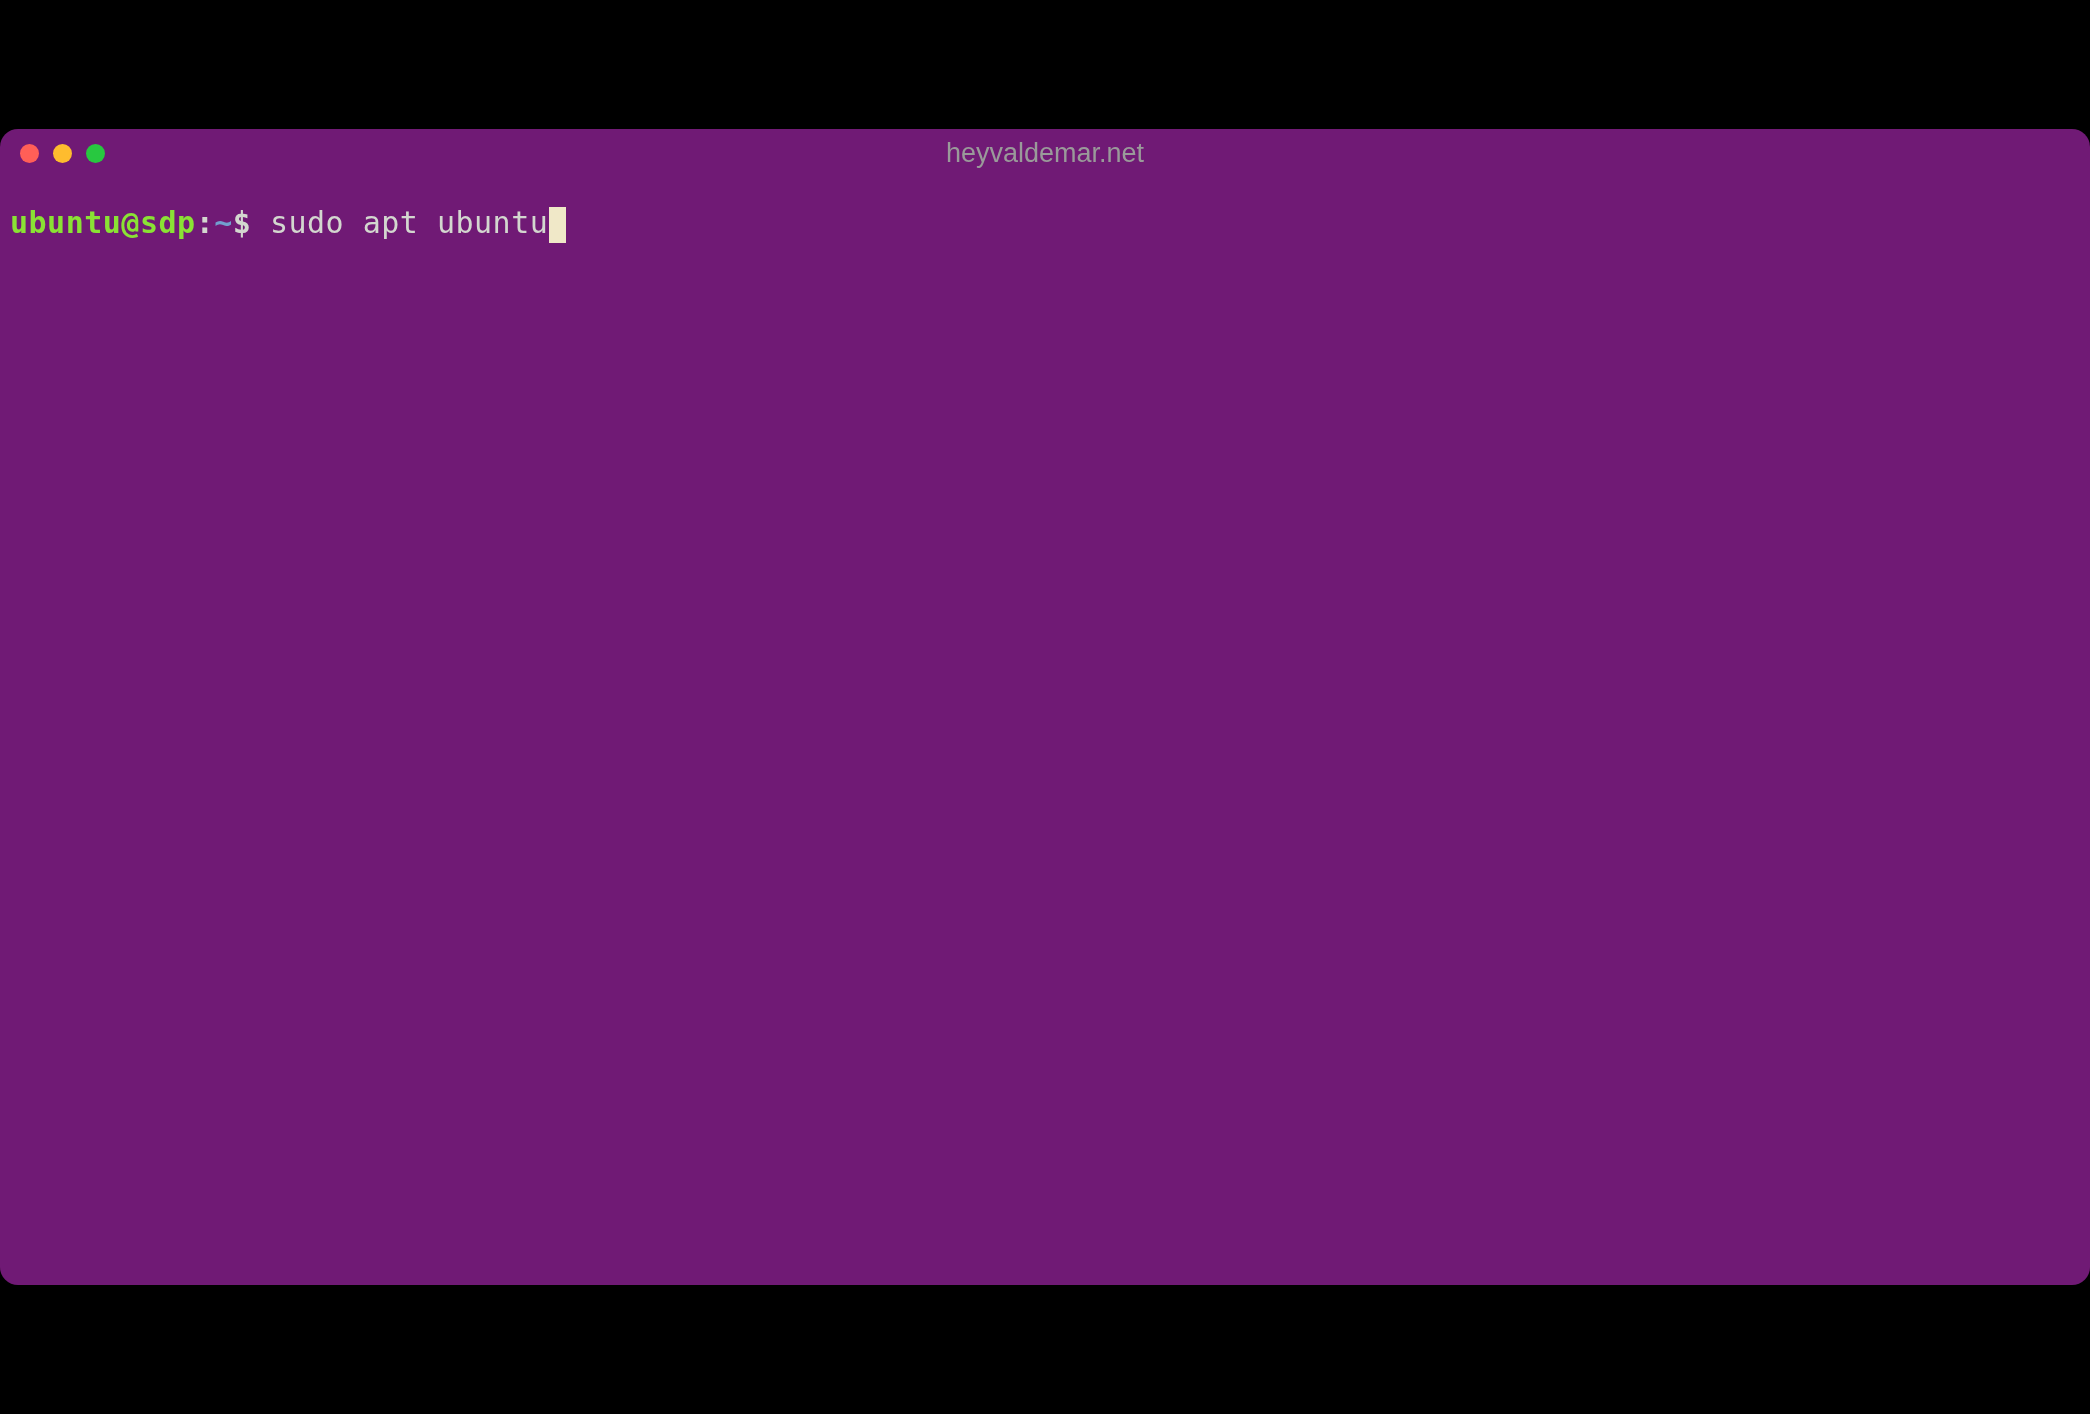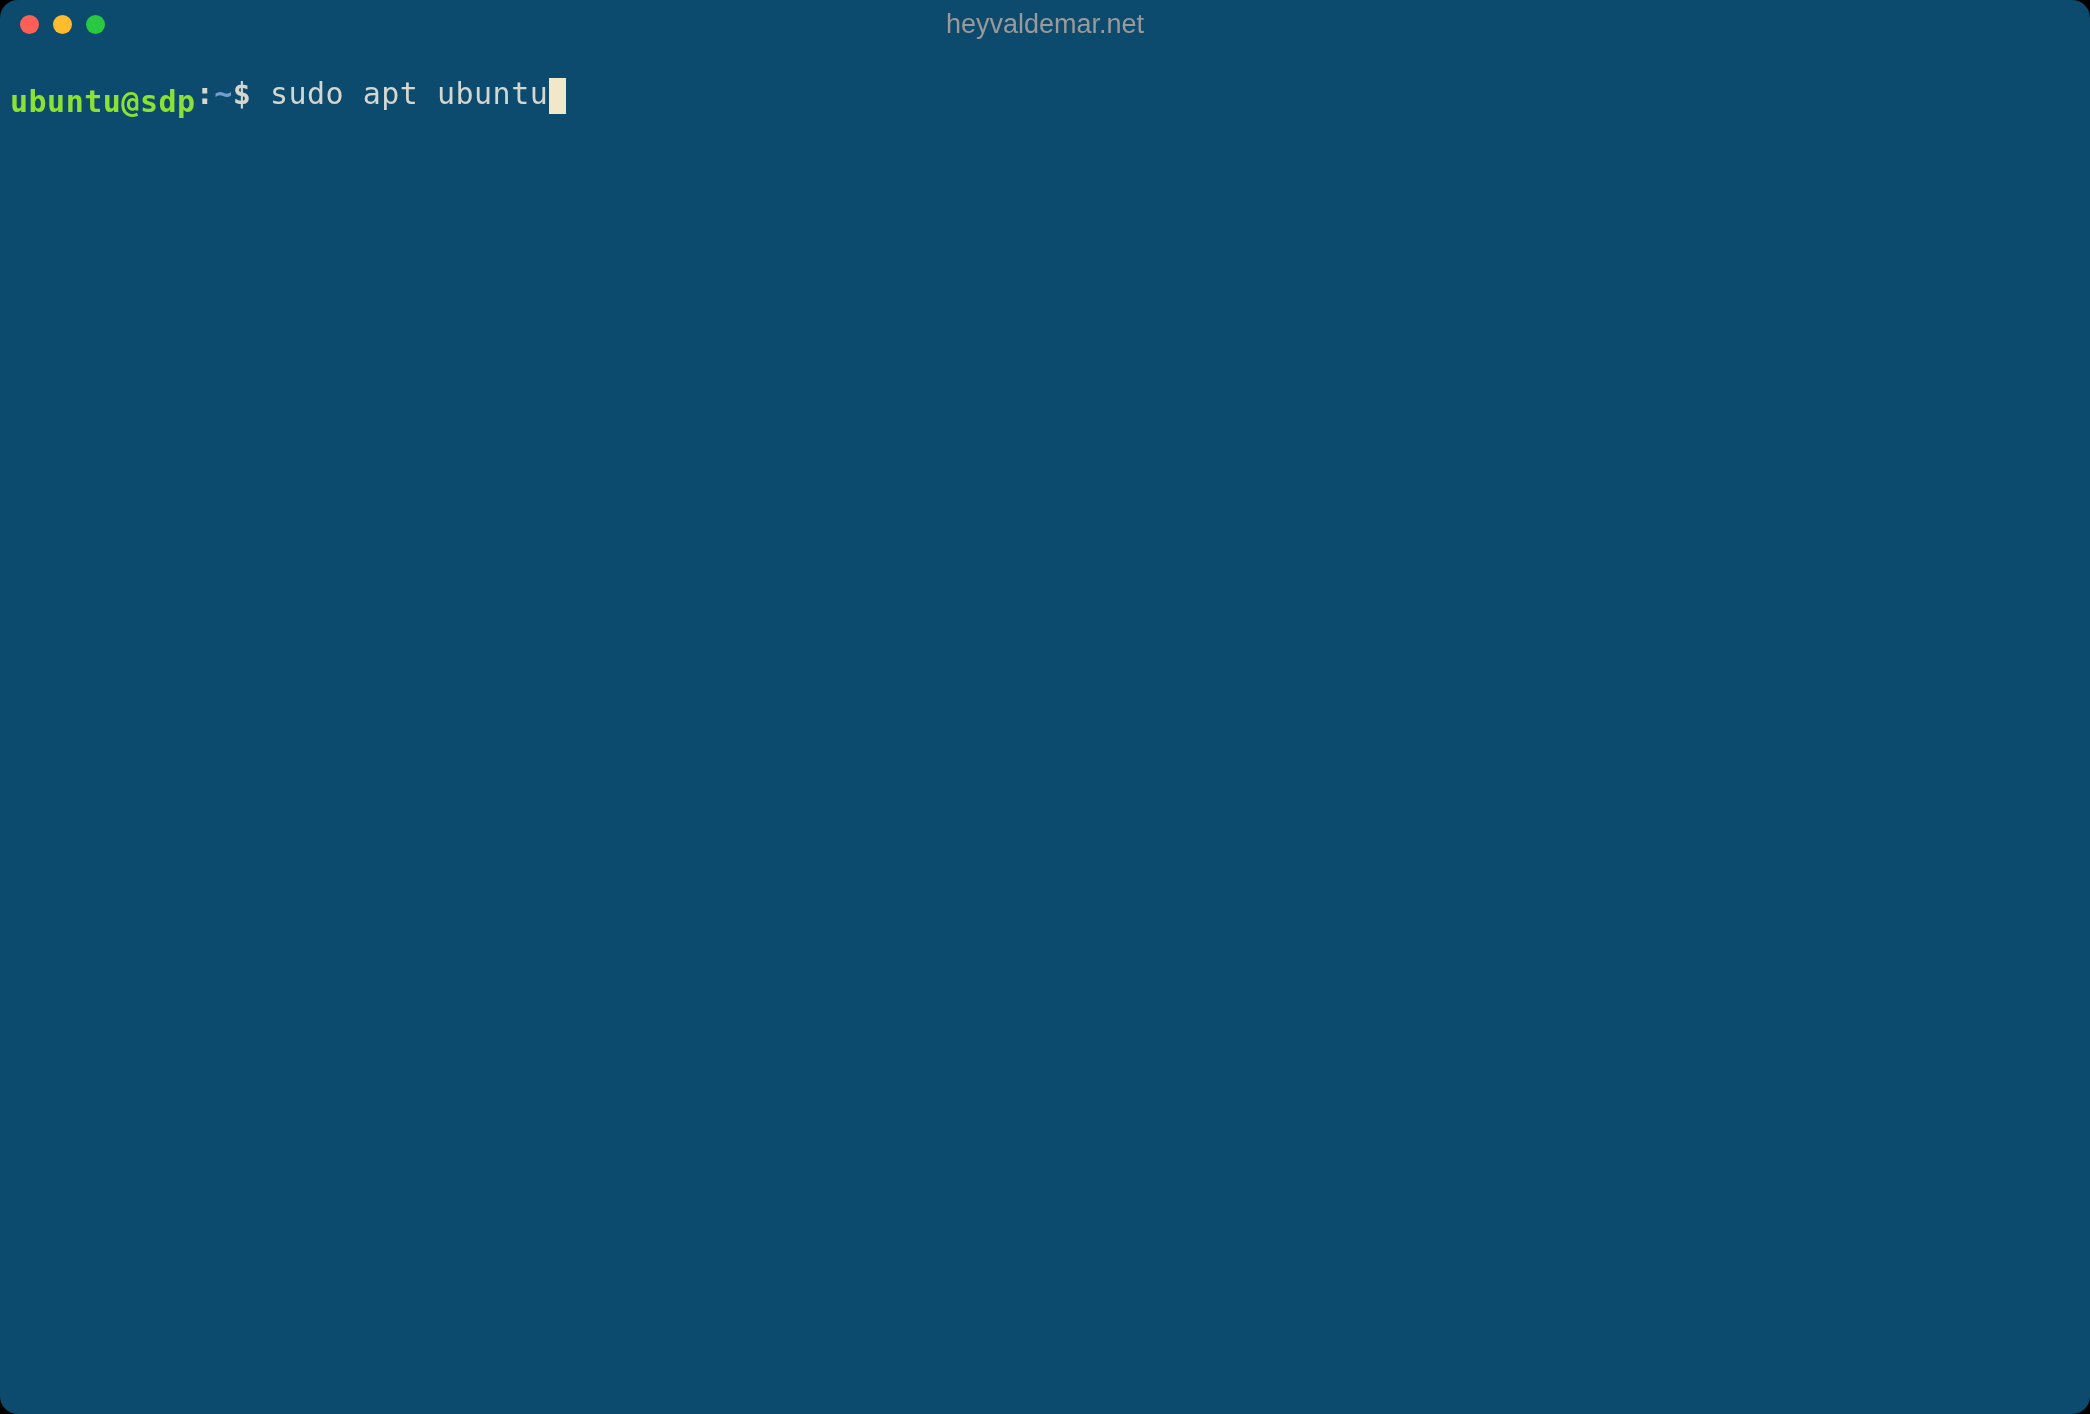--- a/index.html
+++ b/index.html
@@ -13,22 +13,22 @@
       height: 1414px;
       background: #000;
       display: flex;
       align-items: center;
       justify-content: center;
       font-family: "SF Mono", "Menlo", "Monaco", "Consolas", monospace;
     }
 
     .terminal-window {
       width: 2090px;
-      height: 1414px;
-      background: #0c4a6e;
+      height: 1156px;
+      background: #701a75;
       border-radius: 18px;
       overflow: hidden;
       position: relative;
     }
 
     .titlebar {
       height: 48px;
       display: flex;
       align-items: center;
       position: relative;
@@ -70,21 +70,20 @@
 
     .prompt-line {
       display: flex;
       flex-wrap: wrap;
       white-space: pre;
     }
 
     .user-host {
       color: #8ae234;
       font-weight: 600;
-      margin-top: 8px;
     }
 
     .colon {
       color: #d3d7cf;
       font-weight: 600;
     }
 
     .path {
       color: #729fcf;
       font-weight: 600;

